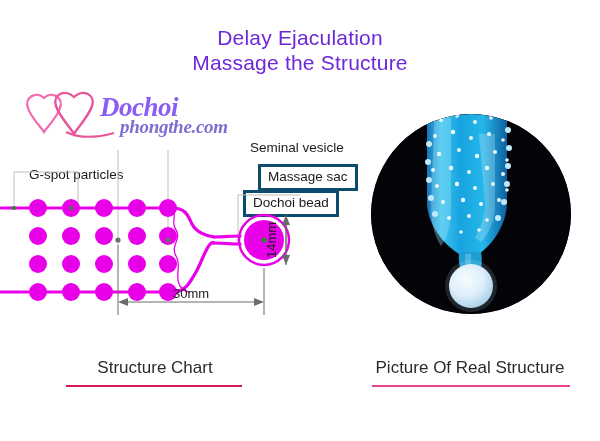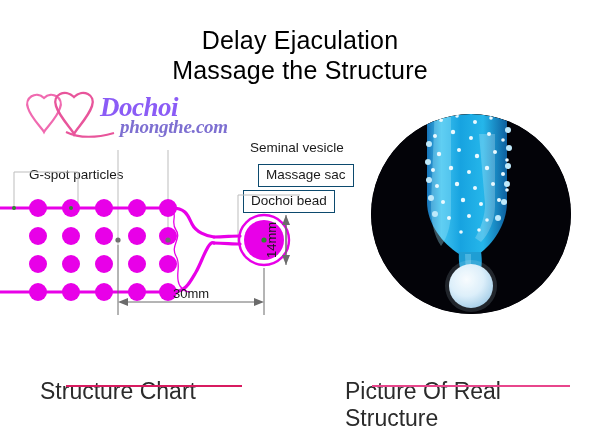--- a/index.html
+++ b/index.html
@@ -18,22 +18,22 @@
   
   .title-block {
     position: absolute;
     left: 0; top: 26px;
     width: 600px;
     text-align: center;
     line-height: 1.18;
   }
   .title-line {
     display: block;
-    color: #000000;
-    font-size: 25px;
+    color: #6d28d9;
+    font-size: 21px;
     font-weight: 400;
     letter-spacing: 0.2px;
     font-family: "Liberation Sans", sans-serif;
   }
 
   
   .logo {
     position: absolute;
     left: 22px; top: 86px;
     width: 190px; height: 58px;
@@ -56,21 +56,21 @@
     font-style: italic;
     font-weight: 700;
     font-size: 19px;
     color: #7d6fd1;
     letter-spacing: -0.3px;
   }
 
   
   .callout {
     position: absolute;
-    border: 1px solid #0c4a6e;
+    border: 3px solid #0c4a6e;
     background: #ffffff;
     color: #1a1a1a;
     font-size: 13.5px;
     padding: 2px 7px 3px 7px;
     white-space: nowrap;
     line-height: 1.15;
   }
   #cal-seminal { left: 243px; top: 138px; border: none; }
   #cal-sac     { left: 258px; top: 164px; }
   #cal-bead    { left: 243px; top: 190px; }
@@ -91,25 +91,24 @@
     width: 200px; height: 200px;
     border-radius: 50%;
     background: #030308;
     overflow: hidden;
   }
   .photo svg { display: block; }
 
   
   .caption {
     position: absolute;
-    text-align: left;
+    text-align: center;
     color: #2b2b2b;
-    font-size: 23px;
+    font-size: 17px;
     font-weight: 400;
-    margin-top: 20px;
   }
   #cap-left  { left: 40px;  top: 358px; width: 230px; }
   #cap-right { left: 345px; top: 358px; width: 250px; }
   .caption-rule {
     position: absolute;
     height: 2px;
   }
   #rule-left  { left: 66px;  top: 385px; width: 176px; background: #d81b60; }
   #rule-right { left: 372px; top: 385px; width: 198px; background: #e8468c; }
 </style>

